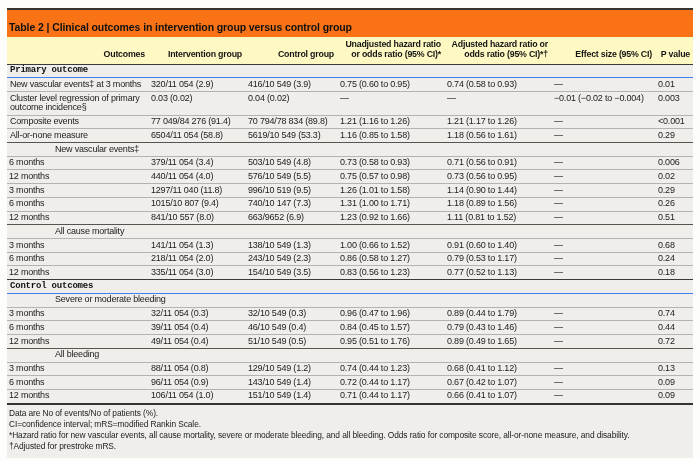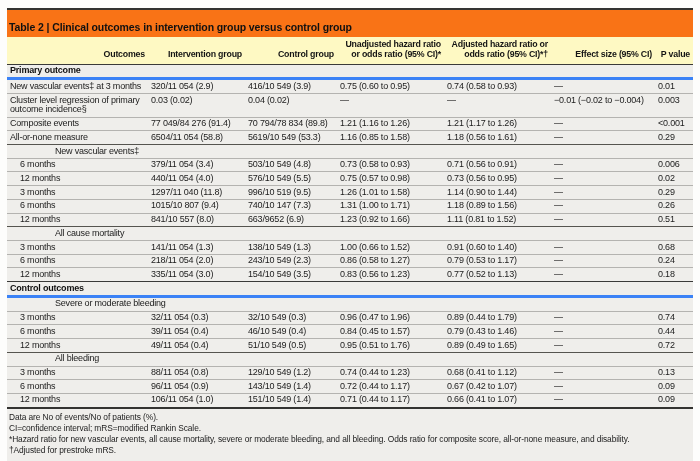--- a/index.html
+++ b/index.html
@@ -45,26 +45,27 @@
   tbody td{
     font-size:9px;
     line-height:1.08;
     letter-spacing:-0.2px;
     padding:1.5px 3px 1.5px 3px;
     vertical-align:top;
   }
   tr.data td{border-top:1px solid #b4b3b0;}
   tr.section td{
     border-top:1.5px solid #3a3a38;
-    border-bottom:3px solid #3b82f6;
+    border-bottom:1px solid #3b82f6;
     font-weight:bold;
     color:#101010;
+    font-family:Liberation Mono, monospace;
   }
   tr.subsection td{border-top:1px solid #55544f;padding-left:48px;}
-  tr.indent td:first-child{padding-left:13px;}
+  tr.indent td:first-child{padding-left:2px;}
   .footnotes{
     padding:3px 2px 6px 2px;
     font-size:8.4px;
     line-height:1.32;
     letter-spacing:-0.1px;
     color:#222;
   }
 </style>
 </head>
 <body>

